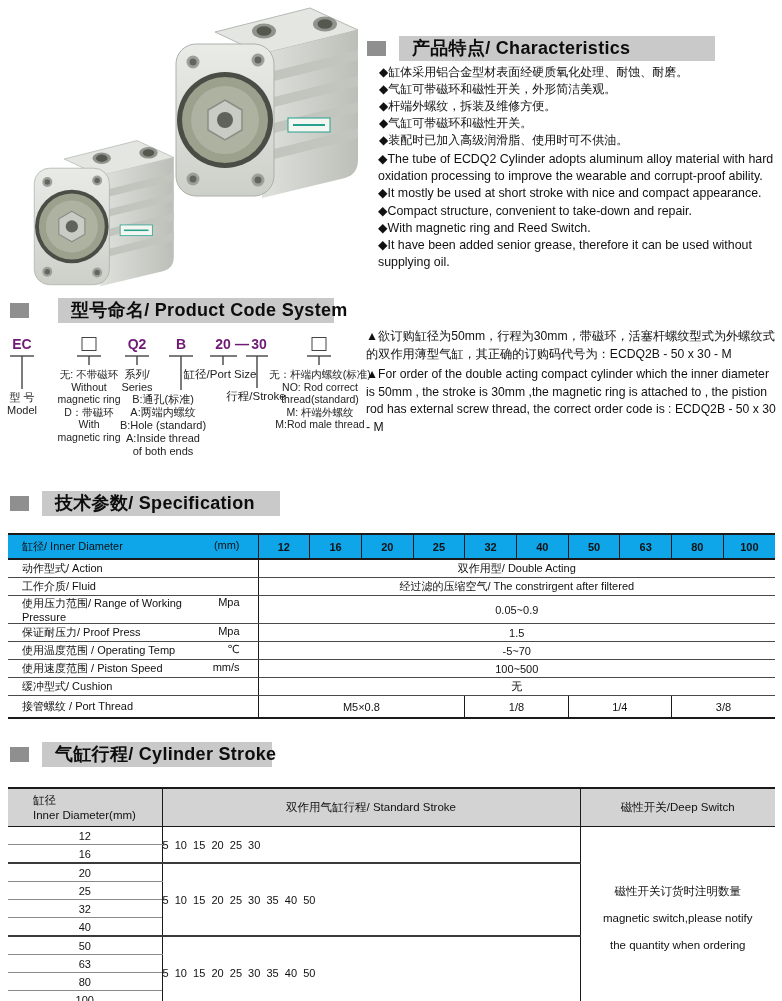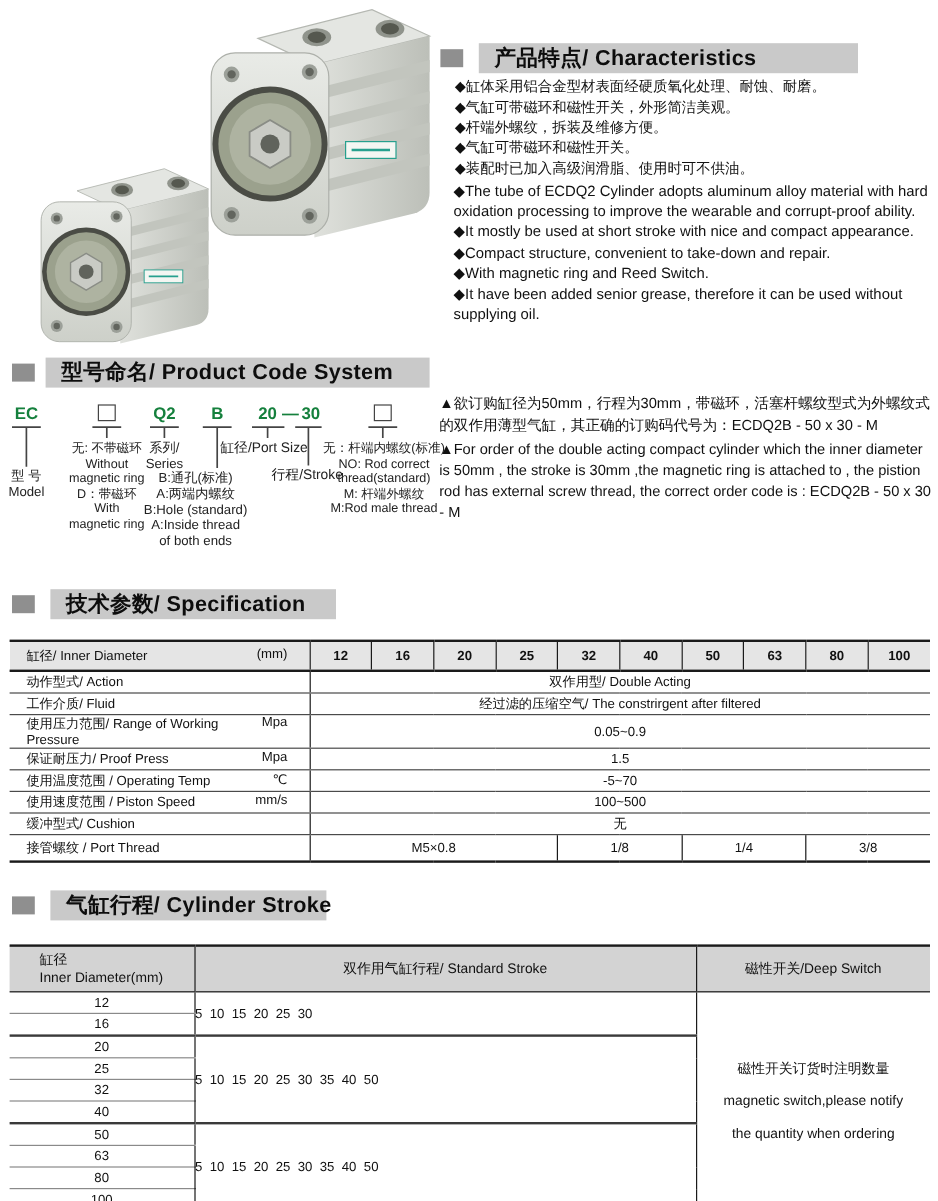--- a/index.html
+++ b/index.html
@@ -18,29 +18,29 @@
   }
   
   .char-cn{position:absolute;left:379px;top:64px;width:400px;font-size:12px;line-height:17px;}
   .char-cn div{white-space:nowrap;}
   .char-en{position:absolute;left:378px;top:151px;width:404px;font-size:12.4px;line-height:17.2px;}
   
   .ex-text{position:absolute;left:366px;top:328px;width:414px;font-size:12.2px;line-height:17.6px;}
   .ex-text .p{margin-bottom:3px;}
   
   .diagram{position:absolute;left:0;top:330px;width:382px;height:170px;font-size:10.5px;color:#222;}
-  .diagram .code{position:absolute;top:6px;transform:translateX(-50%);font-size:14px;font-weight:bold;color:#15803d;white-space:nowrap;}
+  .diagram .code{position:absolute;top:6px;transform:translateX(-50%);font-size:14px;font-weight:bold;color:#701a75;white-space:nowrap;}
   .diagram .cbox{position:absolute;top:7px;width:13px;height:12px;border:1.6px solid #444;transform:translateX(-50%);}
   .diagram .lbl{position:absolute;transform:translateX(-50%);text-align:center;line-height:12.5px;white-space:nowrap;}
   .diagram svg{position:absolute;left:0;top:0;}
   
   table{border-collapse:collapse;table-layout:fixed;}
   .spec{position:absolute;left:8px;top:533px;width:767px;font-size:11px;}
   .spec td{padding:0;overflow:hidden;}
-  .spec .hrow td{background:#e5e5e5;height:23px;border-top:2px solid #1a1a1a;border-bottom:2px solid #1a1a1a;}
+  .spec .hrow td{background:#0ea5e9;height:23px;border-top:2px solid #1a1a1a;border-bottom:2px solid #1a1a1a;}
   .spec .hrow .vcell{border-left:1px solid #1a1a1a;text-align:center;font-weight:bold;}
   .spec .lwrap{display:flex;justify-content:space-between;padding:0 18px 0 14px;}
   .spec .brow td{height:17px;border-bottom:1px solid #4a4a4a;}
   .spec .brow .vcell{border-left:1px solid #1a1a1a;text-align:center;}
   .spec .prow td{height:21px;border-bottom:2px solid #1a1a1a;}
   .spec .prow .vcell{border-left:1px solid #1a1a1a;text-align:center;}
   
   .stk{position:absolute;left:8px;top:787px;width:767px;font-size:11px;}
   .stk td{padding:0;}
   .stk .hrow td{background:#d3d3d3;height:37px;border-top:2px solid #1a1a1a;border-bottom:1.5px solid #1a1a1a;}
@@ -121,21 +121,21 @@
   <div class="char-en">
     <div>◆The tube of ECDQ2  Cylinder adopts aluminum alloy material with hard oxidation processing to improve the wearable and corrupt-proof ability.</div>
     <div>◆It mostly be used at short stroke with nice and compact appearance.</div>
     <div>◆Compact structure, convenient to take-down and repair.</div>
     <div>◆With magnetic ring and Reed Switch.</div>
     <div>◆It have been added senior grease, therefore it can be used without supplying oil.</div>
   </div>
 
   <div class="sec" style="left:10px;top:298px">
     <span class="sq"></span>
-    <span class="bar" style="width:320px;margin-left:9px">型号命名/ Product Code System</span>
+    <span class="bar" style="width:276px;margin-left:29px">型号命名/ Product Code System</span>
   </div>
 
   <div class="diagram">
     <svg width="382" height="170">
       <g stroke="#444" stroke-width="1.4">
         <line x1="10" y1="26" x2="34" y2="26"></line>
           <line x1="22" y1="26" x2="22" y2="59"></line>
         <line x1="77" y1="26" x2="101" y2="26"></line>
           <line x1="89" y1="26" x2="89" y2="35"></line>
         <line x1="125" y1="26" x2="149" y2="26"></line>

